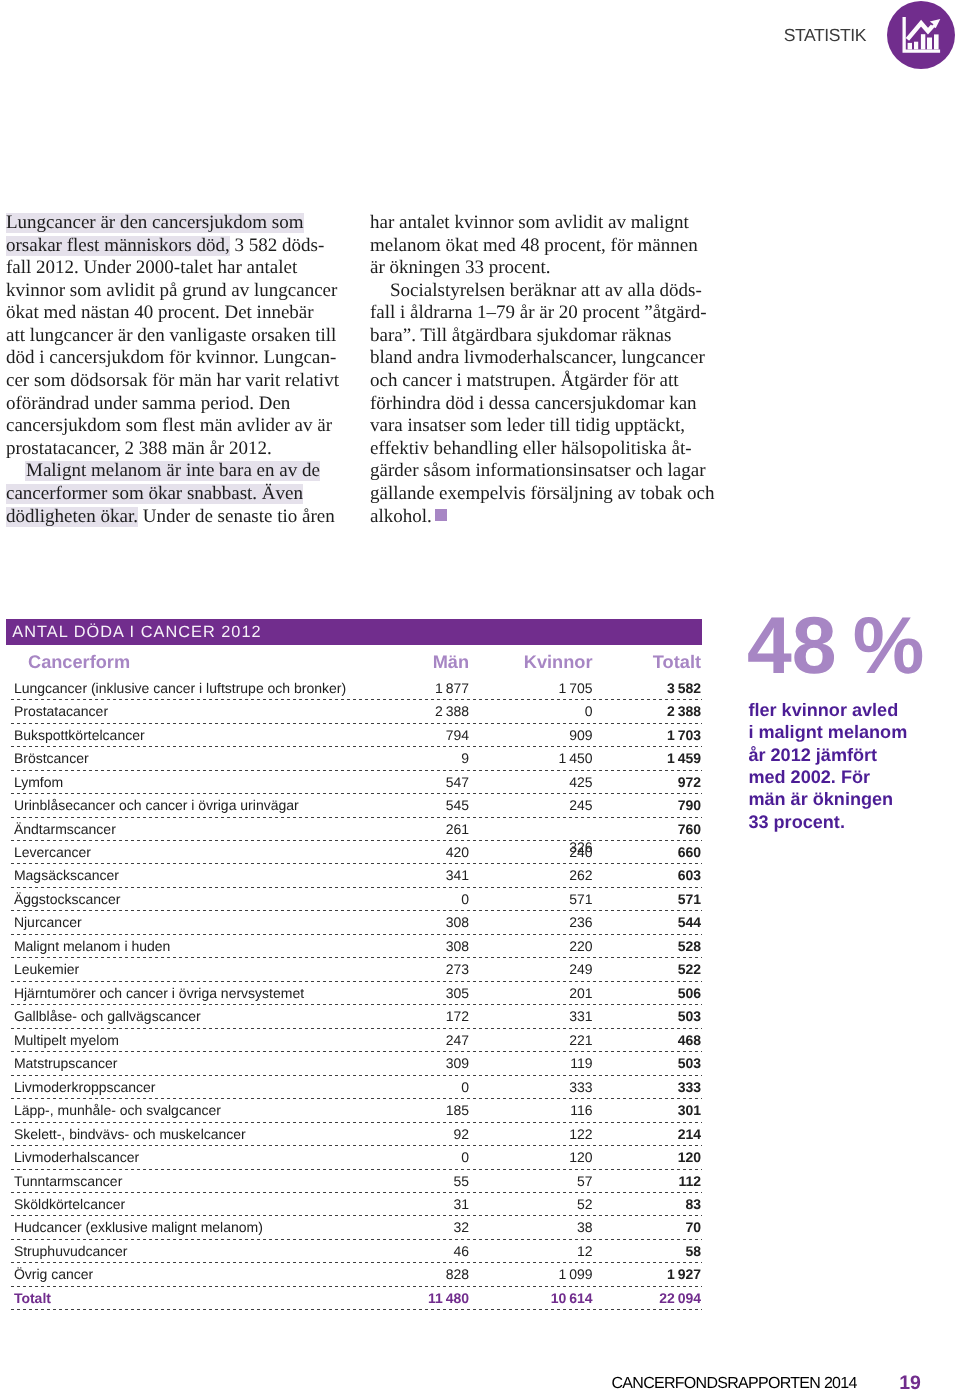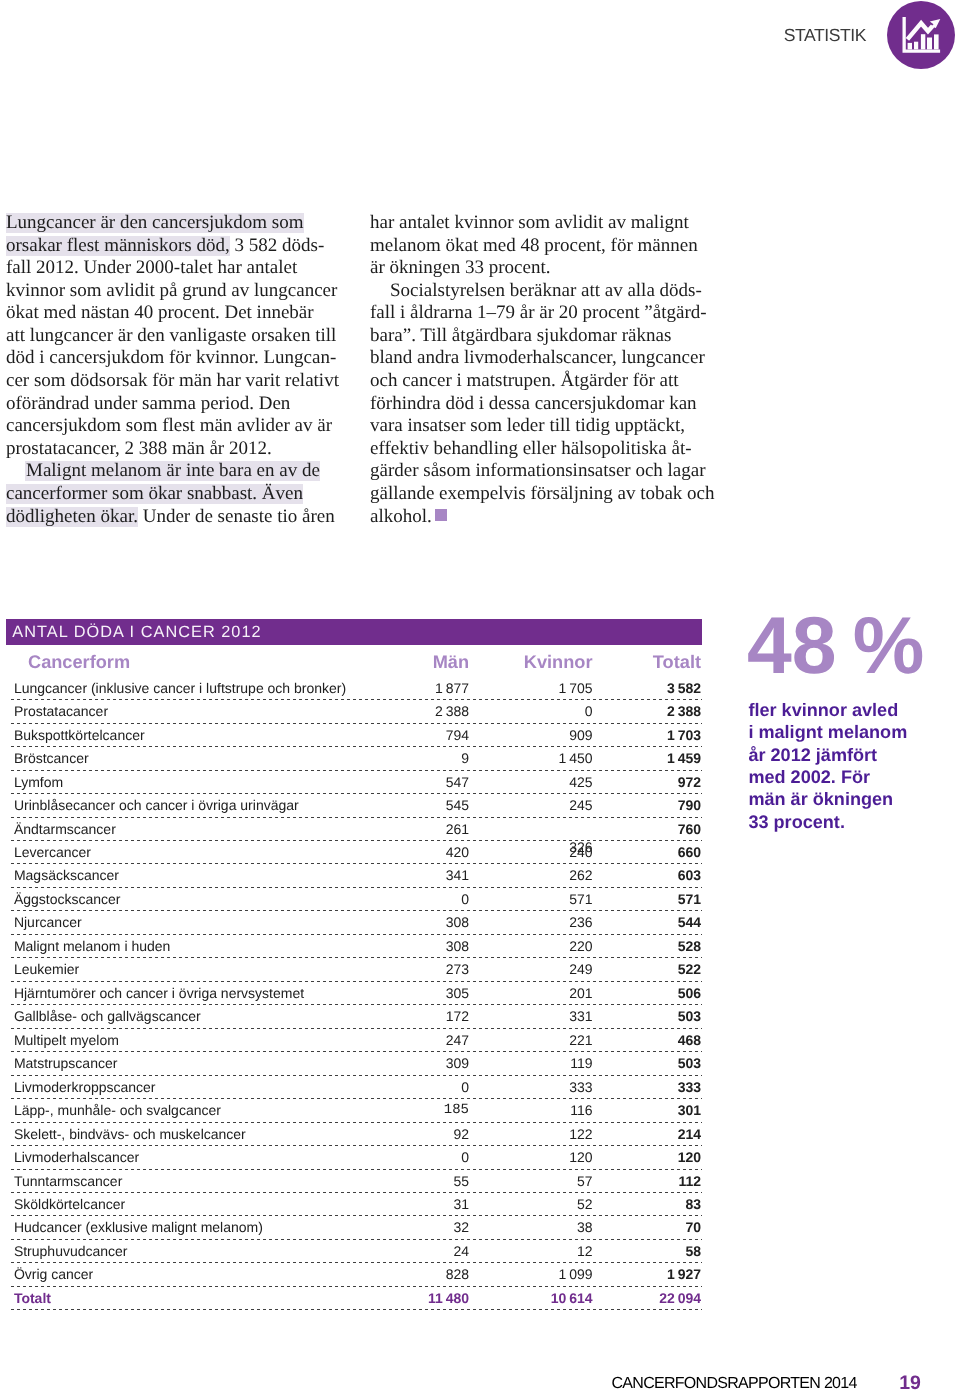--- a/index.html
+++ b/index.html
@@ -262,21 +262,21 @@
         </div>
         <div class="trow">
           <div class="cell c-name">Livmoderkroppscancer</div>
           <div class="cell c-num" style="right: 233px;">0</div>
           <div class="cell c-num" style="right: 109.5px;">333</div>
           <div class="cell c-num tot" style="right: 1px;">333</div>
           <div class="dash"></div>
         </div>
         <div class="trow">
           <div class="cell c-name">Läpp-, munhåle- och svalgcancer</div>
-          <div class="cell c-num" style="right: 233px; font-family: Liberation Mono, monospace;">185</div>
+          <div class="cell c-num" style="right: 233px;">185</div>
           <div class="cell c-num" style="right: 109.5px;">116</div>
           <div class="cell c-num tot" style="right: 1px;">301</div>
           <div class="dash"></div>
         </div>
         <div class="trow">
           <div class="cell c-name">Skelett-, bindvävs- och muskelcancer</div>
           <div class="cell c-num" style="right: 233px;">92</div>
           <div class="cell c-num" style="right: 109.5px;">122</div>
           <div class="cell c-num tot" style="right: 1px;">214</div>
           <div class="dash"></div>
@@ -304,21 +304,21 @@
         </div>
         <div class="trow">
           <div class="cell c-name">Hudcancer (exklusive malignt melanom)</div>
           <div class="cell c-num" style="right: 233px;">32</div>
           <div class="cell c-num" style="right: 109.5px;">38</div>
           <div class="cell c-num tot" style="right: 1px;">70</div>
           <div class="dash"></div>
         </div>
         <div class="trow">
           <div class="cell c-name">Struphuvudcancer</div>
-          <div class="cell c-num" style="right: 233px;">24</div>
+          <div class="cell c-num" style="right: 233px;">46</div>
           <div class="cell c-num" style="right: 109.5px;">12</div>
           <div class="cell c-num tot" style="right: 1px;">58</div>
           <div class="dash"></div>
         </div>
         <div class="trow">
           <div class="cell c-name">Övrig cancer</div>
           <div class="cell c-num" style="right: 233px;">828</div>
           <div class="cell c-num" style="right: 109.5px;">1 099</div>
           <div class="cell c-num tot" style="right: 1px;">1 927</div>
           <div class="dash"></div>

